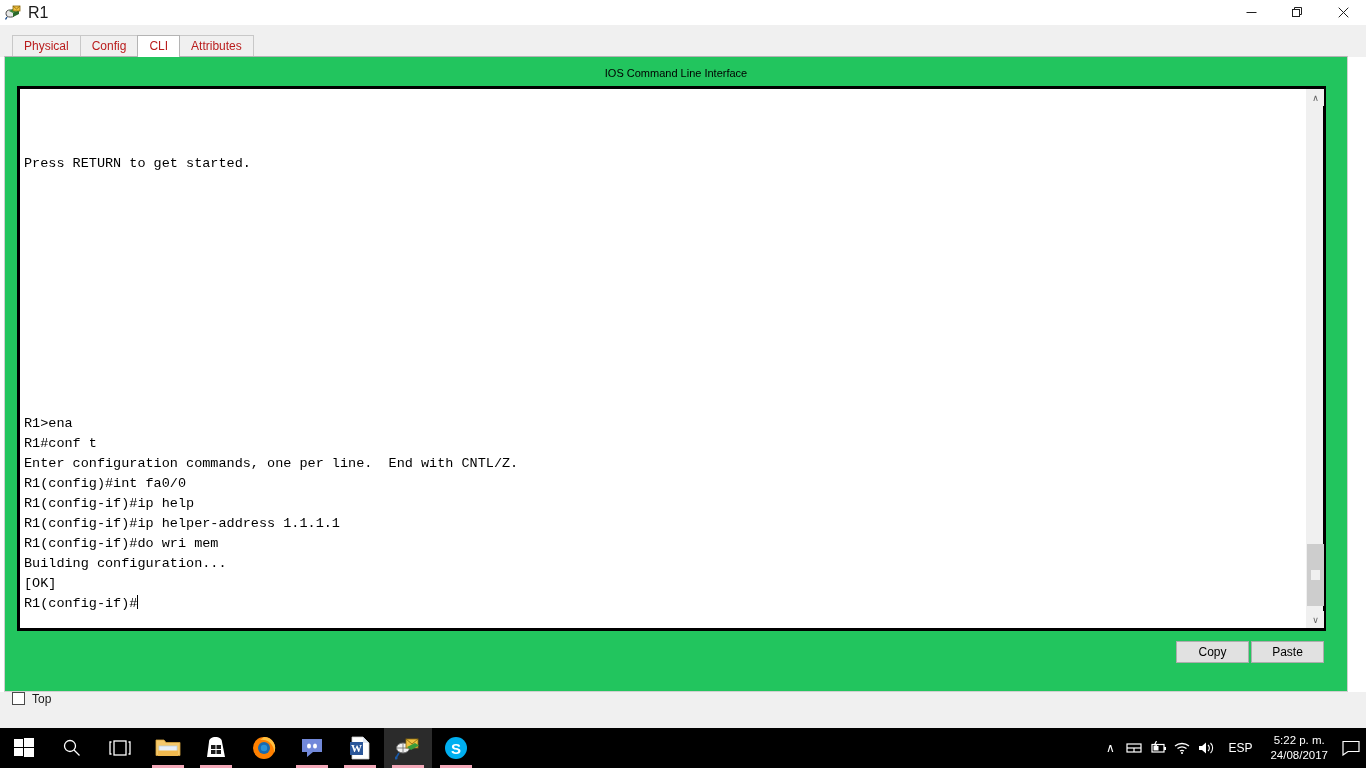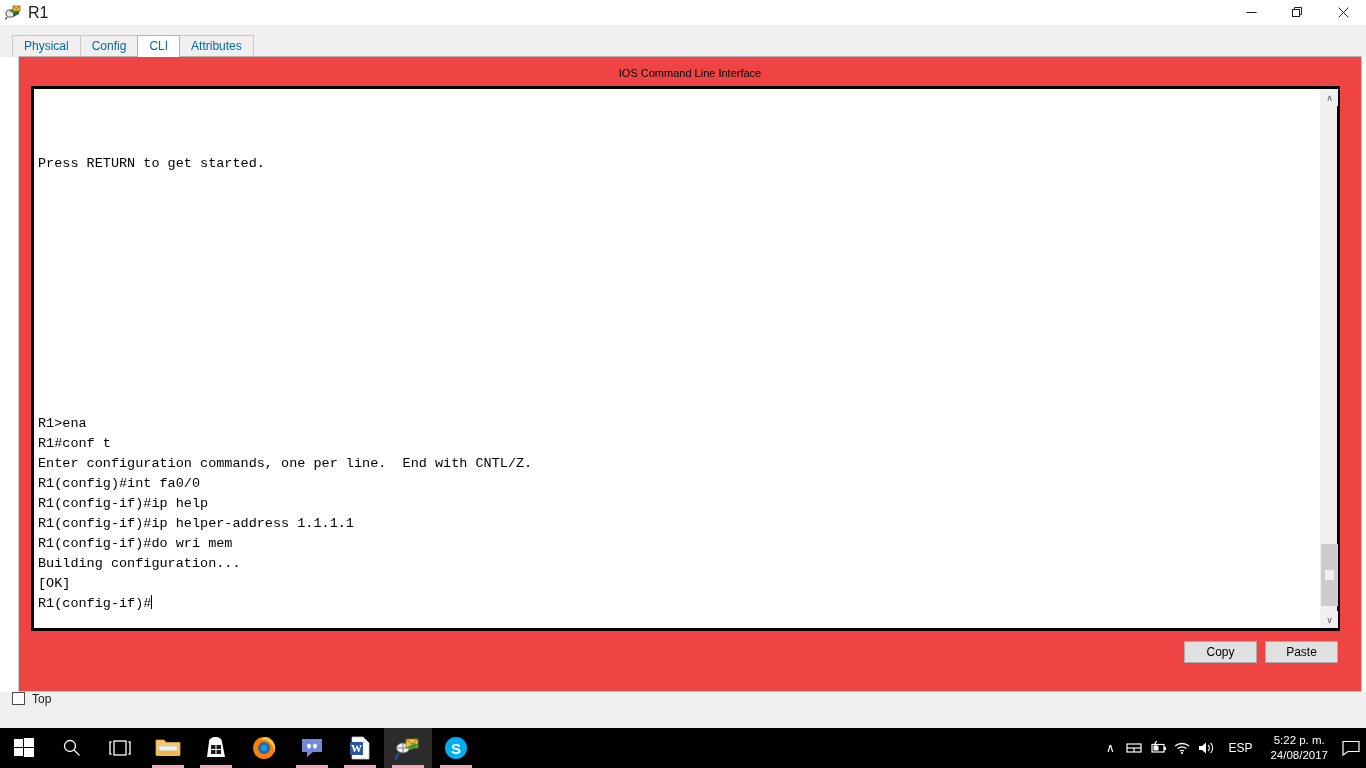--- a/index.html
+++ b/index.html
@@ -55,42 +55,42 @@
     width: 1366px; height: 32px;
     background: #f0f0f0;
     display: flex;
     align-items: flex-end;
     padding-left: 12px;
   }
   .tab {
     height: 22px;
     padding: 0 11px;
     font-size: 12px;
-    color: #0369a1;
+    color: #b91c1c;
     line-height: 21px;
     background: #f0f0f0;
     border: 1px solid #c8c8c8;
     border-bottom: none;
     margin-right: -1px;
     cursor: default;
     white-space: nowrap;
   }
   .tab.active {
     background: #ffffff;
     border-color: #b4b4b4;
     position: relative;
     z-index: 2;
   }
 
   
   .panel {
     position: absolute;
-    left: 18px; top: 56px;
+    left: 4px; top: 56px;
     width: 1344px; height: 636px;
-    background: #ef4444;
+    background: #22c55e;
     border: 1px solid #d0d0d0;
     border-top: 1px solid #b4b4b4;
   }
 
   .panel-heading {
     position: absolute;
     left: 0; top: 10px;
     width: 100%;
     text-align: center;
     font-size: 11px;
@@ -160,21 +160,21 @@
     left: 4px; top: 26px;
     width: 9px; height: 10px;
     background: #f0f0f0;
   }
 
   
   .btn-row {
     position: absolute;
     right: 23px; top: 584px;
     display: flex;
-    gap: 8px;
+    gap: 2px;
   }
   .btn {
     width: 73px; height: 22px;
     background: #e1e1e1;
     border: 1px solid #adadad;
     font-size: 12px;
     color: #000;
     line-height: 20px;
     text-align: center;
     cursor: default;

